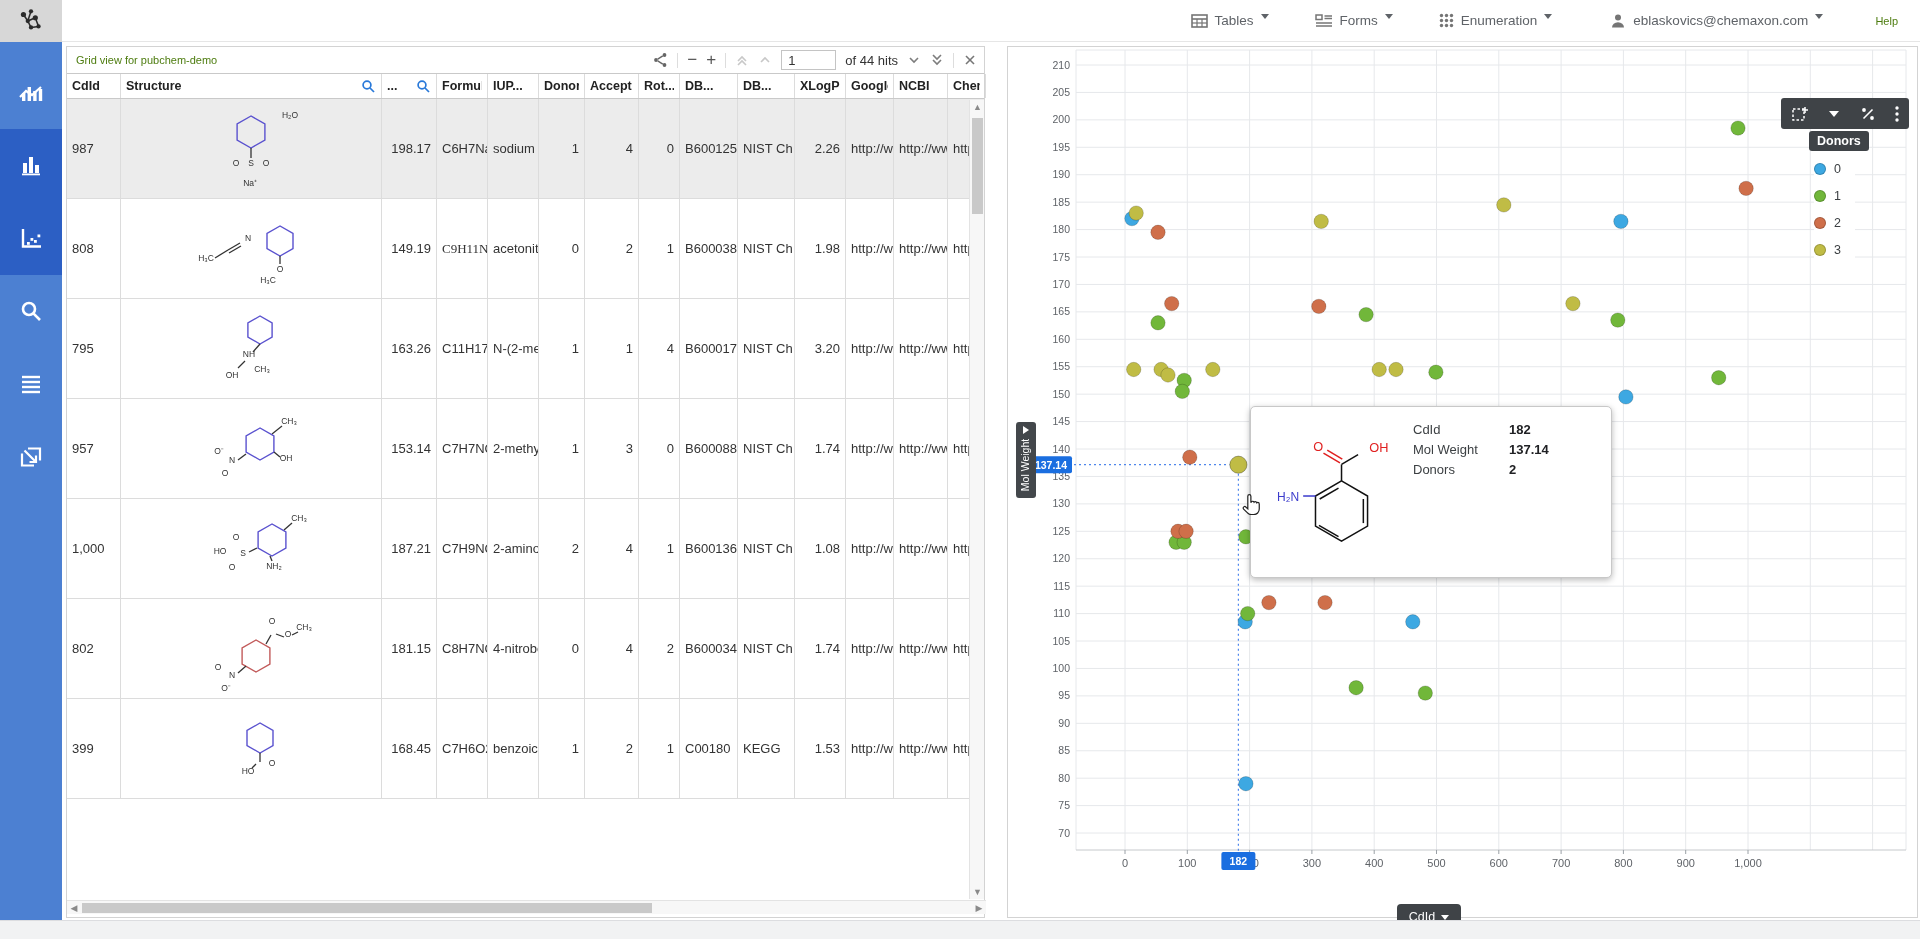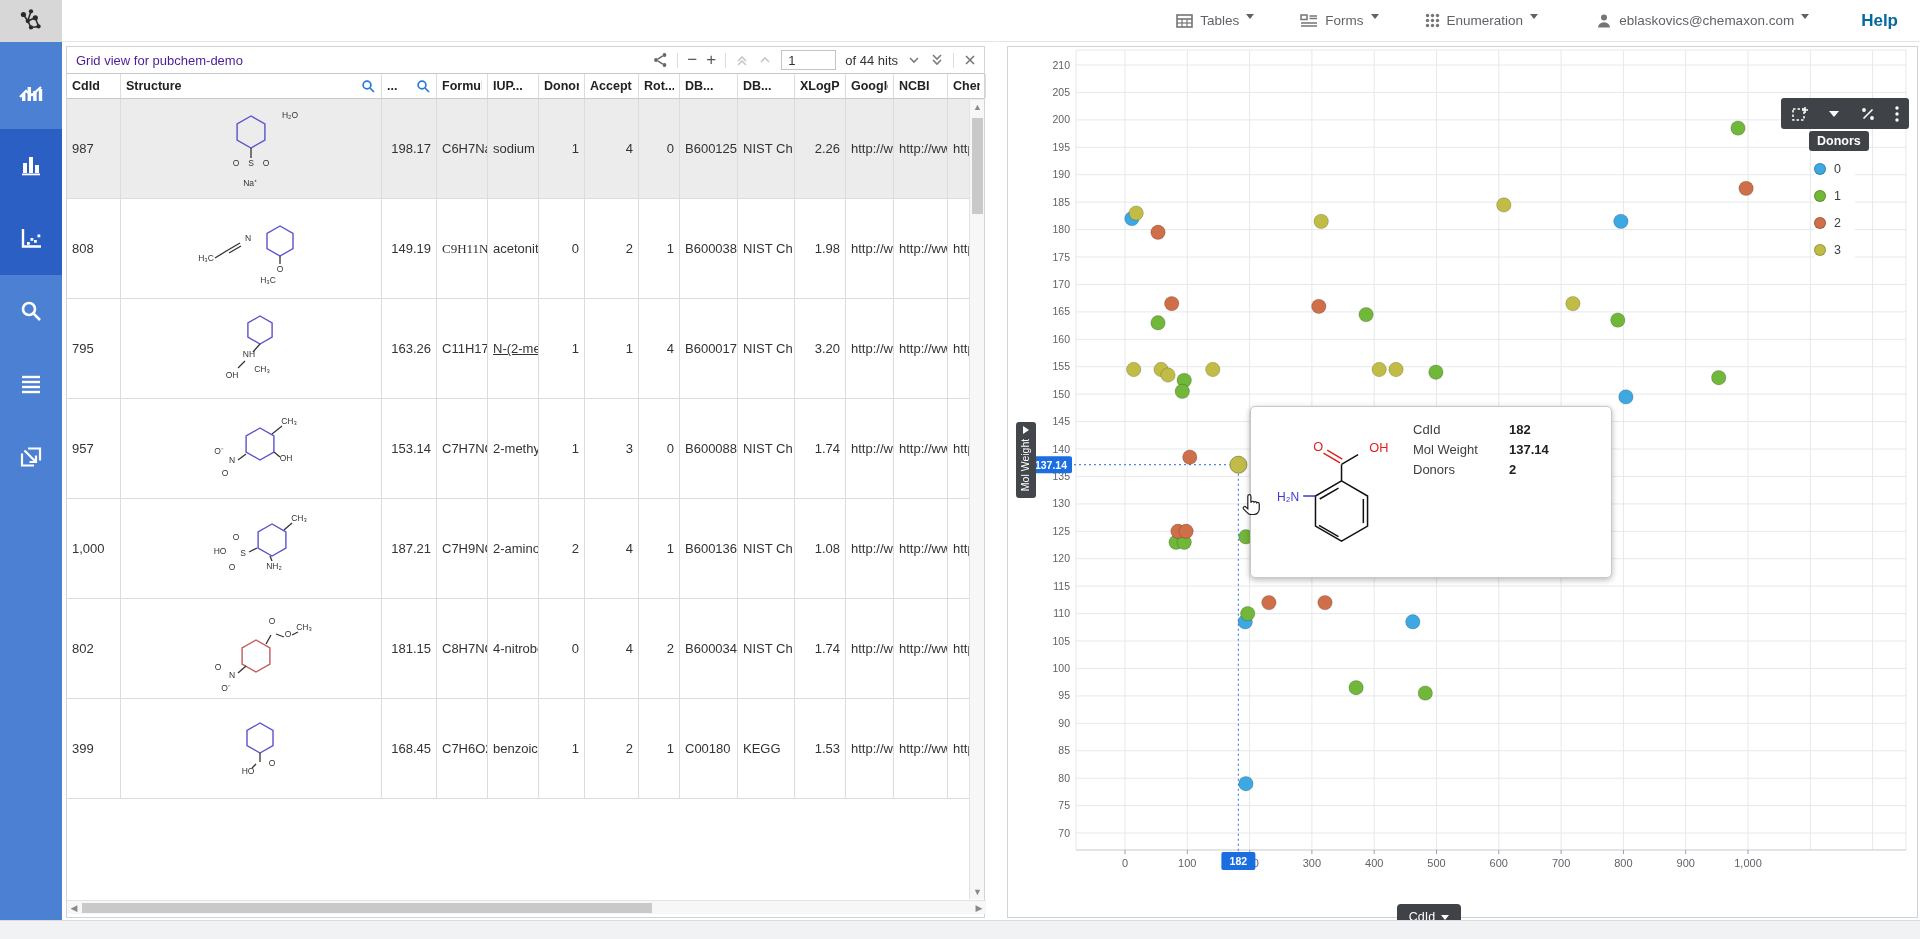--- a/index.html
+++ b/index.html
@@ -6,33 +6,33 @@
   html,body { width:1920px; height:939px; overflow:hidden; background:#fff;
               font-family:"Liberation Sans", sans-serif; }
 
   
   .topbar { position:absolute; left:0; top:0; width:1920px; height:42px; background:#fff;
             border-bottom:1px solid #e6e6e6; display:flex; align-items:center; }
   .logo-box { width:62px; height:42px; background:#d7d7d7; display:flex; align-items:center; justify-content:center; flex:0 0 auto; }
   .top-menus { margin-left:auto; display:flex; align-items:center; padding-right:22px; }
   .menu { display:flex; align-items:flex-start; gap:7px; color:#5f6368; font-size:13.5px; margin-left:46px; cursor:pointer; }
   .caret { width:0; height:0; border-left:4.5px solid transparent; border-right:4.5px solid transparent; border-top:5px solid #5f6368; margin-top:1px; }
-  .help-link { color:#0369a1; font-size:17px; margin-left:52px; cursor:pointer;font-weight:bold; }
+  .help-link { color:#4d7c0f; font-size:11px; margin-left:52px; cursor:pointer; }
 
   
   .sidebar { position:absolute; left:0; top:42px; width:62px; height:897px; background:#4c80d2; }
   .side-item { position:absolute; left:0; width:62px; height:73px; display:flex; align-items:center; justify-content:center; cursor:pointer; }
   .side-item.active { background:#2c5fc4; }
 
   
   .panel { position:absolute; top:46px; height:872px; background:#fff; border:1px solid #d3d3d3; }
   .grid-panel { left:66px; width:919px; }
   .scatter-panel { left:1007px; width:911px; }
   .panel-head { height:26px; display:flex; align-items:center; }
-  .panel-title { font-size:13px; color:#4c1d95; padding-left:9px; white-space:nowrap; }
+  .panel-title { font-size:11px; color:#4d7c0f; padding-left:9px; white-space:nowrap; }
 
   
   .gtoolbar { margin-left:auto; display:flex; align-items:center; gap:9px; padding-right:7px; }
   .tbtn { display:flex; align-items:center; justify-content:center; cursor:pointer; }
   .sep { width:1px; height:15px; background:#ddd; }
   .mp { font-size:17px; color:#555; line-height:14px; }
   .pager-input { width:55px; height:20px; border:1px solid #c4c4c4; font-size:13px; padding-left:6px; color:#333; }
   .hits { font-size:13px; color:#333; }
 
   
@@ -378,21 +378,21 @@
             <polygon points="84.0,12.0 71.9,19.0 71.9,33.0 84.0,40.0 96.1,33.0 96.1,19.0" fill="none" stroke="#5a52cf" stroke-width="1.4"></polygon>
             <line x1="84" y1="40" x2="77" y2="48" stroke="#333" stroke-width="1.3"></line>
             <text x="73" y="53" fill="#333" font-size="8.5" text-anchor="middle">NH</text>
             <line x1="69" y1="57" x2="62" y2="64" stroke="#333" stroke-width="1.3"></line>
             <text x="56" y="74" fill="#333" font-size="8.5" text-anchor="middle">OH</text>
             <text x="86" y="68" fill="#333" font-size="8.5" text-anchor="middle">CH₃</text>
           </svg>
         </div>
         <div class="gcell num" style="width: 55px;">163.26</div>
         <div class="gcell" style="width: 51px;">C11H17</div>
-        <div class="gcell" style="width: 51px; text-decoration: underline;">N-(2-me</div>
+        <div class="gcell" style="width: 51px;">N-(2-me</div>
         <div class="gcell num" style="width: 46px;">1</div>
         <div class="gcell num" style="width: 54px;">1</div>
         <div class="gcell num" style="width: 41px;">4</div>
         <div class="gcell" style="width: 58px;">B600017</div>
         <div class="gcell" style="width: 57px;">NIST Ch</div>
         <div class="gcell num" style="width: 51px;">3.20</div>
         <div class="gcell" style="width: 48px; color: rgb(51, 51, 51);">http://ww</div>
         <div class="gcell" style="width: 54px; color: rgb(51, 51, 51);">http://ww</div>
         <div class="gcell" style="width: 38px; color: rgb(51, 51, 51);">http</div>
       </div>

